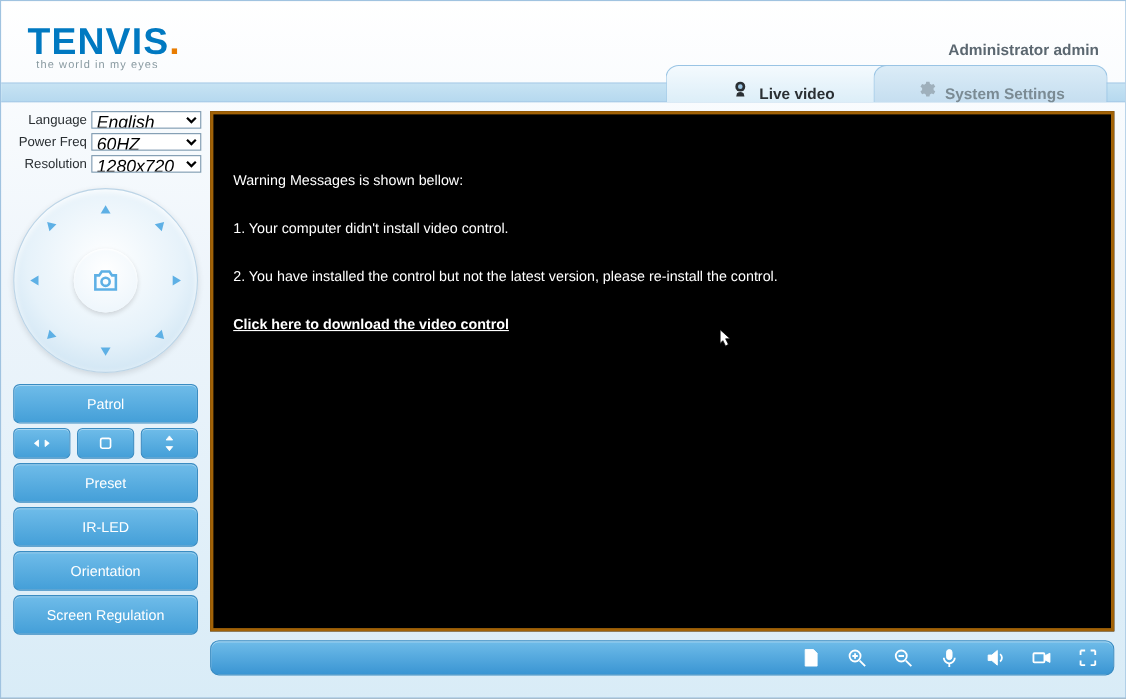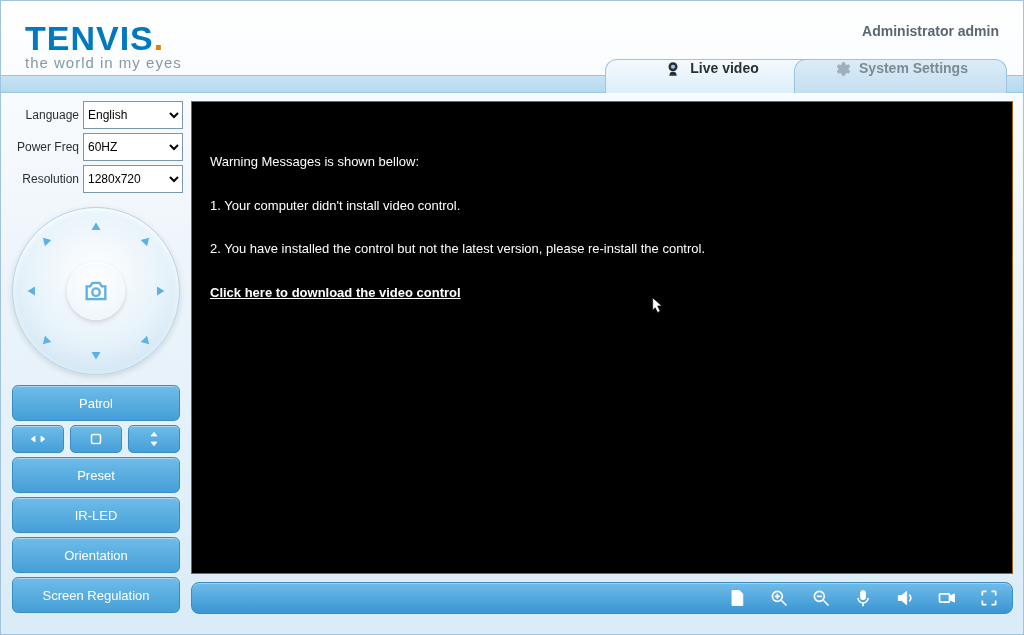--- a/index.html
+++ b/index.html
@@ -8,43 +8,43 @@
     background: linear-gradient(to bottom, #ffffff 0%, #eef5fb 40%, #d9ecf7 100%);
     border: 1px solid #a0c3e0;
     position: relative;
   }
 
   
   .header { height: 92px; position: relative; }
   .logo { position: absolute; left: 24px; top: 18px; }
   .logo-text { color: #0079c1; font-size: 34px; font-weight: bold; letter-spacing: 1px; font-family: "Segoe UI", Arial, sans-serif; }
   .logo-text .dot { color: #e87c00; }
-  .logo-tag { color: #8899a0; font-size: 15px; letter-spacing: 1px; margin-top: -4px; text-align: right; padding-right: 12px; }
-  .admin-label { position: absolute; right: 24px; top: 22px; color: #5b6770; font-weight: bold; font-size: 14px; }
+  .logo-tag { color: #8899a0; font-size: 10px; letter-spacing: 1px; margin-top: -4px; text-align: center; padding-right: 12px; }
+  .admin-label { position: absolute; right: 24px; top: 36px; color: #5b6770; font-weight: bold; font-size: 14px; }
 
   .tabs-row { position: absolute; bottom: 0; left: 0; right: 0; height: 34px; }
   .tabs-bar { position: absolute; left: 0; right: 0; bottom: 0; height: 18px;
               background: linear-gradient(to bottom, #c7e3f3, #b6d9ef);
               border-top: 1px solid #99c4e4; border-bottom: 1px solid #99c4e4; }
   .tab { position: absolute; bottom: 0; height: 34px; width: 213px;
          border: 1px solid #99c4e4; border-bottom: none;
-         border-radius: 12px 12px 0 0; display: flex; align-items: flex-start; justify-content: center;
+         border-radius: 12px 12px 0 0; display: flex; align-items: flex-end; justify-content: center;
          gap: 8px; font-weight: bold; font-size: 14px; }
   .tab-live { right: 205px; background: linear-gradient(to bottom, #f4fafe, #dceef8); color: #2a2f33; }
   .tab-settings { right: 16px; background: linear-gradient(to bottom, #dbecf7, #c5def0); color: #7b8b94; }
   .tab svg { width: 18px; height: 18px; }
 
   
   .main { position: absolute; top: 92px; left: 0; right: 0; bottom: 0; border-radius: 12px; }
 
   
   .sidebar { position: absolute; left: 8px; top: 8px; bottom: 10px; width: 174px; }
   .sel-row { display: flex; align-items: center; gap: 4px; margin-bottom: 4px; }
   .sel-label { width: 70px; text-align: right; font-size: 12px; color: #2a2f33; }
-  .sel-row select { flex: 1; font-size: 12px; border: 1px solid #7a97ae; height: 28px; background:#fff; }
+  .sel-row select { flex: 1; font-size: 16px; border: 1px solid #7a97ae; height: 16px; background:#fff;font-style:italic; }
 
   .ptz-wrap { width: 168px; height: 168px; margin: 14px auto 10px; position: relative; }
   .ptz-ring { position: absolute; inset: 0; border-radius: 50%;
               background: radial-gradient(circle at 50% 40%, #ffffff 0%, #e6f2fa 55%, #bedbef 100%);
               box-shadow: inset 0 2px 6px rgba(255,255,255,0.9), 0 2px 6px rgba(0,0,0,0.12);
               border: 1px solid #bcd4e6; }
   .ptz-center { position: absolute; width: 58px; height: 58px; left: 55px; top: 55px; border-radius: 50%;
                 background: radial-gradient(circle at 50% 35%, #ffffff, #eaf4fb);
                 box-shadow: 0 2px 5px rgba(0,0,0,0.15), inset 0 1px 2px #fff;
                 display: flex; align-items: center; justify-content: center; cursor: pointer; }
@@ -69,21 +69,21 @@
   .mini-row { width: 168px; margin: 4px auto; display: flex; gap: 6px; }
   .mini-btn { flex: 1; height: 28px; border-radius: 5px;
               background: linear-gradient(to bottom, #6fbce9, #449fd8);
               border: 1px solid #3a8cc2; display: flex; align-items: center; justify-content: center;
               cursor: pointer; box-shadow: inset 0 1px 0 rgba(255,255,255,0.4); }
   .mini-btn svg { width: 18px; height: 18px; fill: #fff; stroke: #fff; }
 
   
   .video-pane { position: absolute; left: 190px; right: 10px; top: 8px; bottom: 60px;
                 background: #000; color: #fff; font-size: 13px; font-family: Verdana, Arial, sans-serif;
-                padding: 50px 18px 18px; border: 1px solid #a16207; }
+                padding: 50px 18px 18px; border: 3px solid #a16207; }
   .video-pane p { margin-bottom: 24px; line-height: 1.5; }
   .video-pane a { color: #fff; font-weight: bold; text-decoration: underline; cursor: pointer; margin-top: 46px; }
   .video-cursor { position: absolute; left: 454px; top: 194px; width: 20px; height: 24px; pointer-events: none; z-index: 50; }
   .video-cursor svg { filter: drop-shadow(0 0 2px rgba(0,0,0,0.7)); }
 
   
   .bottom-bar { position: absolute; left: 190px; right: 10px; bottom: 20px; height: 32px;
                 border-radius: 8px;
                 background: linear-gradient(to bottom, #6fbce9, #3a95d3);
                 border: 1px solid #3a8cc2; box-shadow: inset 0 1px 0 rgba(255,255,255,0.35);

